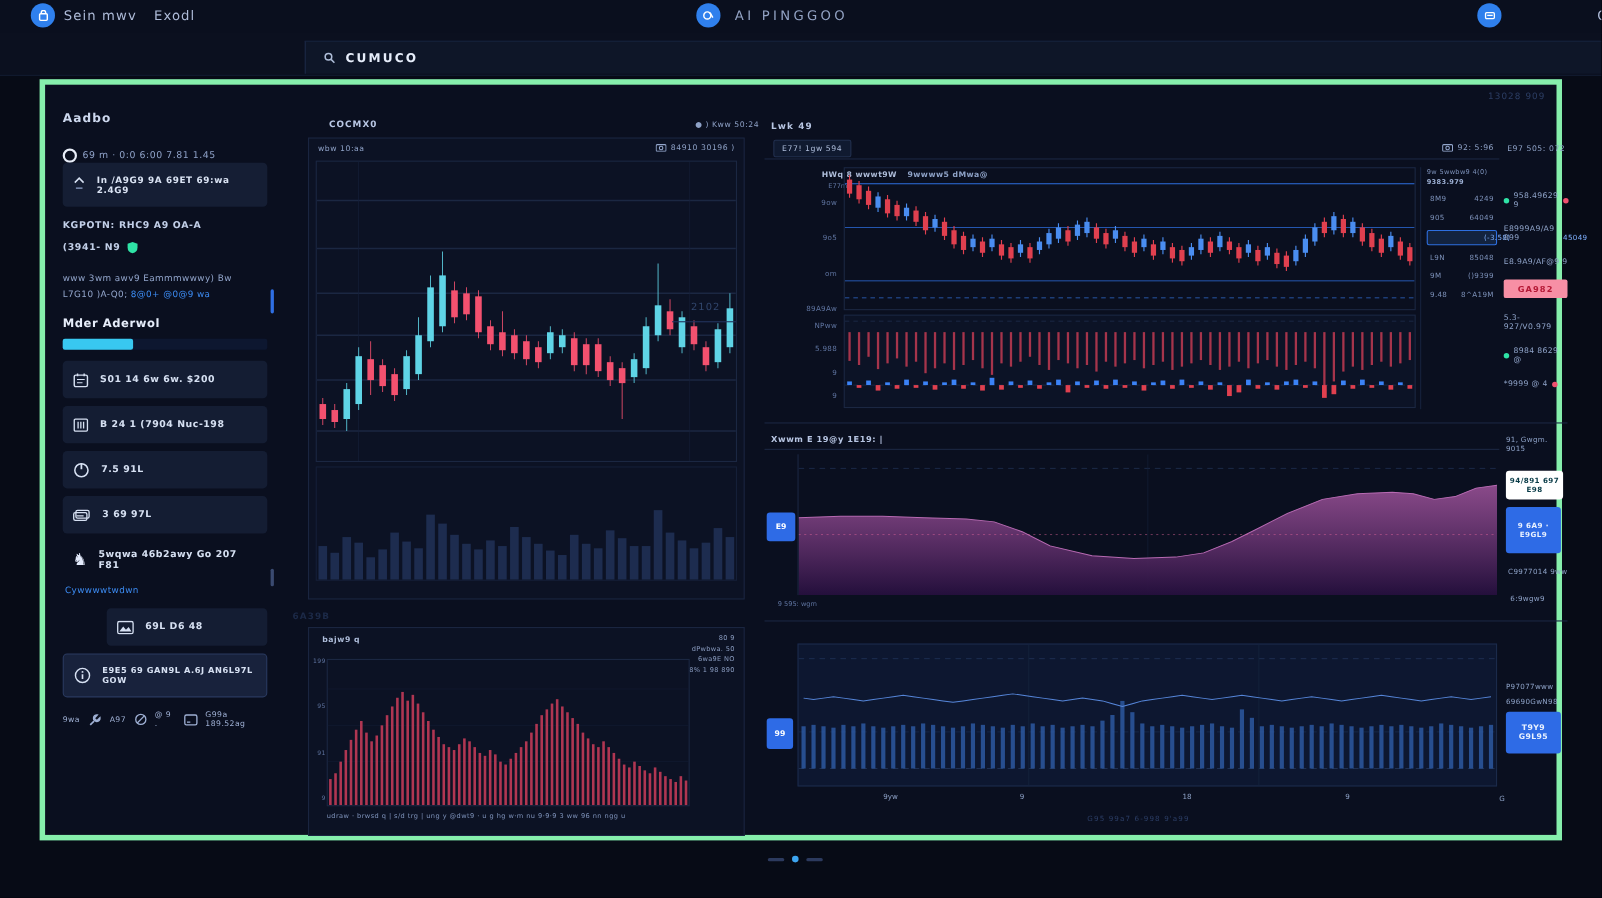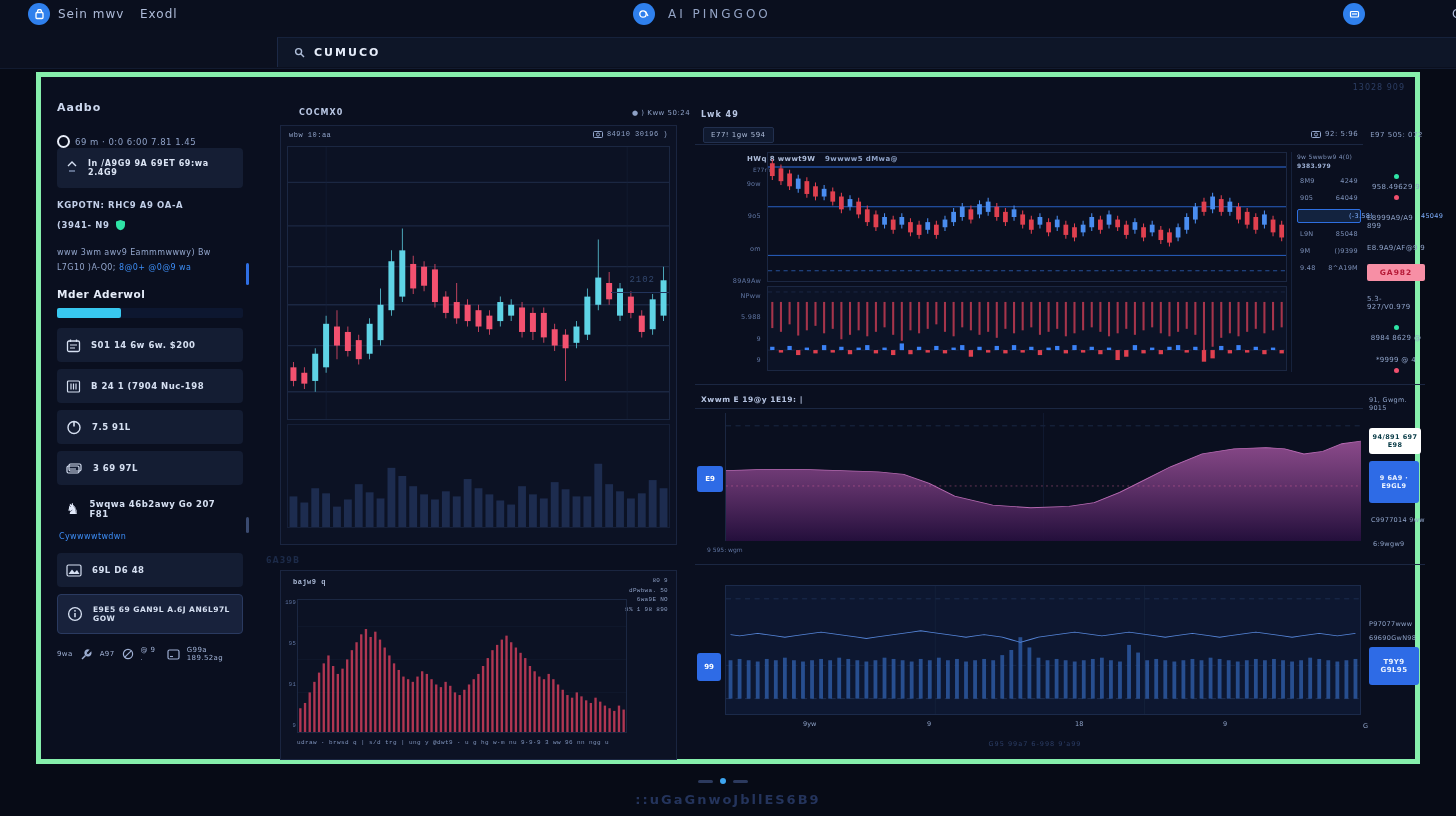--- a/index.html
+++ b/index.html
@@ -37,31 +37,31 @@
   .mi{background:#141d33;border-radius:4px;height:34px;display:flex;align-items:center;gap:10px;padding:0 9px;margin-top:7px;}
   .mi .ml{font-size:8.5px;font-weight:bold;color:#d6e0f2;letter-spacing:.5px;}
   .mi.plain{background:transparent;}
   .mi.hl{background:#18223c;border:1px solid #2a3a60;}
   .icon-svg{flex:none;display:inline-flex;align-items:center;justify-content:center;}
   .sb-footer{display:flex;align-items:center;gap:7px;margin-top:12px;font-size:7px;color:#9fb0d4;letter-spacing:.4px;}
   .sb-scroll{position:absolute;width:3px;border-radius:2px;}
   
   .p-title{font-size:8px;font-weight:bold;color:#b9c7e4;letter-spacing:1px;}
   .p-dim{font-size:7px;color:#8ea1c6;letter-spacing:.5px;}
-  .card{position:absolute;background:#0c1224;border:1px solid #1a2540;box-sizing:border-box;font-family:Liberation Mono, monospace;}
+  .card{position:absolute;background:#0c1224;border:1px solid #1a2540;box-sizing:border-box;}
   .plot-border{border:1px solid #1b2742;box-sizing:border-box;}
   .price-tag{font-size:9px;color:#32476e;letter-spacing:1px;}
   .cambox{display:inline-flex;align-items:center;gap:4px;}
   
   .ytick{font-size:6.5px;color:#5f74a0;text-align:right;display:block;letter-spacing:.3px;}
   .ladder-cell{font-size:6.5px;color:#7c90b8;letter-spacing:.3px;}
   .ladder-row{display:flex;justify-content:space-between;padding:2px 3px;margin-top:5px;}
   .ladder-row.hl{border:1px solid #2e6fe0;background:#13233f;border-radius:2px;}
   .ladder-row.hl .ladder-cell{color:#7fb0ff;padding-left:48px;}
-  .rlist-row{display:flex;align-items:center;gap:4px;font-size:7px;color:#8fa3c8;letter-spacing:.3px;margin-top:14px;flex-direction:column;}
+  .rlist-row{display:flex;align-items:center;gap:4px;font-size:7px;color:#8fa3c8;letter-spacing:.3px;margin-top:14px;}
   .dot{width:5px;height:5px;border-radius:50%;display:inline-block;flex:none;}
   .dot.g{background:#2fe3a6;} .dot.r{background:#f0506e;}
   .pink-btn{background:#f78fa5;color:#b51936;font-weight:bold;font-size:7.5px;border-radius:2px;padding:4px 0;text-align:center;letter-spacing:1px;}
   
   .btn-cyan{background:#ffffff;color:#073a46;font-size:6.5px;font-weight:bold;border-radius:3px;display:flex;align-items:center;justify-content:center;text-align:center;letter-spacing:.4px;}
   .btn-blue{background:#2e6be6;color:#eaf2ff;font-size:6.5px;font-weight:bold;border-radius:3px;display:flex;align-items:center;justify-content:center;text-align:center;letter-spacing:.4px;}
   .rail-text{font-size:6.5px;color:#8fa3c8;letter-spacing:.3px;}
   .blue-badge{background:#2e6be6;color:#fff;font-size:7px;font-weight:bold;border-radius:3px;display:flex;align-items:center;justify-content:center;}
   
   .pag-dash{width:15px;height:3px;border-radius:2px;background:#2c3a5e;}
@@ -196,21 +196,21 @@
         </span>
         <span class="ml">3 69 97L</span>
       </div>
       <div class="mi plain">
         <span style="font-size:15px;color:#e3eafb;line-height:1;">♞</span>
         <span class="ml">5wqwa 46b2awy Go 207 F81</span>
       </div>
 
       <span class="sb-dim sb-link" style="margin-top:6px;margin-left:2px;">Cywwwwtwdwn</span>
 
-      <div class="mi" style="margin-top:12px;">
+      <div class="mi" style="margin-top:12px;margin-left:40px;">
         <span class="icon-svg">
           <svg width="16" height="13" viewBox="0 0 16 13">
               <rect x="1" y="1" width="14" height="11" rx="1.5" fill="none" stroke="#d6e0f2" stroke-width="1.2"></rect>
               <path d="M2.5 10 L6 5.5 L8.5 8.5 L11 6 L13.5 10 Z" fill="#d6e0f2"></path>
             </svg>
         </span>
         <span class="ml">69L D6 48</span>
       </div>
       <div class="mi hl" style="min-height:38px;">
         <span class="icon-svg">
@@ -969,15 +969,14 @@
       <span class="rail-text abs" style="left:674px;top:64px;">69690GwN98</span>
       <div class="btn-blue abs" style="left:674px;top:77px;width:50px;height:38px;font-size:7px;">T9Y9 G9L95</div>
     </div>
   </div>
 
   <div class="abs" style="left:698px;top:778px;display:flex;align-items:center;gap:7px;">
     <span class="pag-dash"></span>
     <span class="pag-dot"></span>
     <span class="pag-dash"></span>
   </div>
-  <div class="page-footer">::uGaGnwoJbllES6B9</div>
 
 </div>
 
 </body></html>

